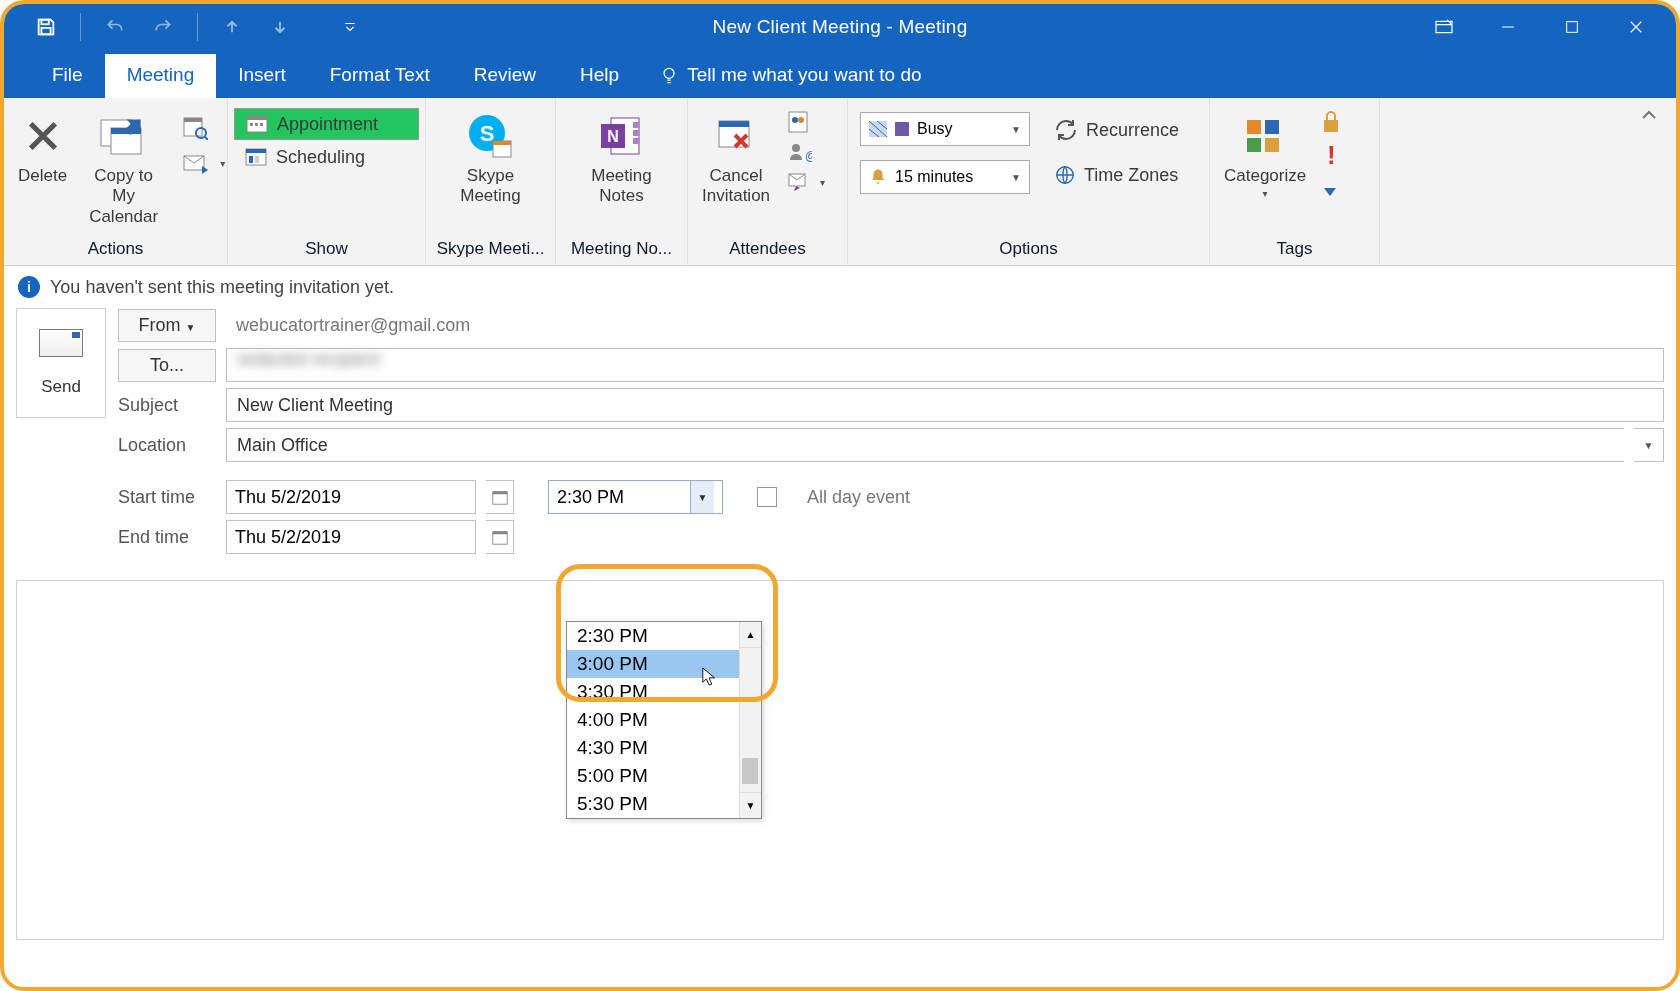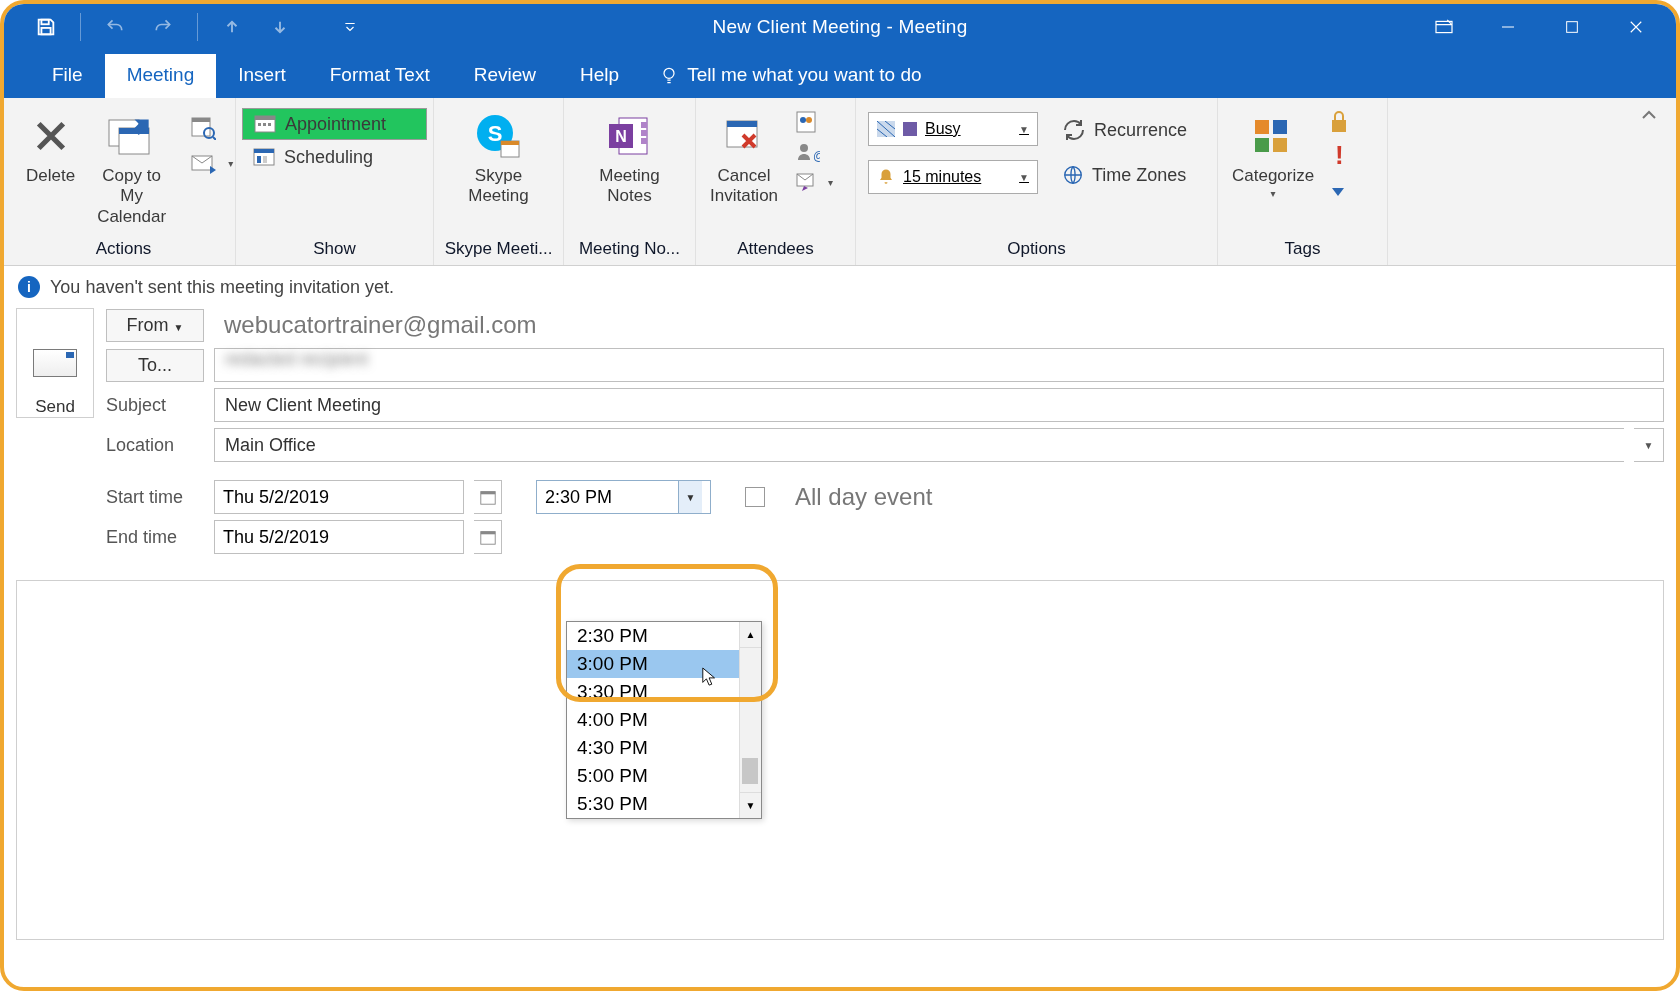--- a/index.html
+++ b/index.html
@@ -38,42 +38,42 @@
   .opt-row { display:flex; align-items:center; gap:6px; }
   .combo { border:1px solid #ababab; background:#fff; height:34px; display:flex; align-items:center; padding:0 8px; gap:8px; }
   .combo .dd { margin-left:auto; color:#555; font-size:10px; }
 
   
   .infobar { display:flex; align-items:center; gap:10px; padding:10px 14px; font-size:18px; color:#444; }
   .info-icon { width:22px; height:22px; border-radius:50%; background:#1565c0; color:#fff; display:flex; align-items:center; justify-content:center; font-weight:bold; font-size:14px; }
 
   
   .form-area { display:flex; padding: 0 12px 12px 12px; gap: 0; }
-  .send-col { width: 78px; border:1px solid #cfcfcf; display:flex; flex-direction:column; align-items:center; justify-content:flex-end; gap:20px; height:110px; }
+  .send-col { width: 90px; border:1px solid #cfcfcf; display:flex; flex-direction:column; align-items:center; justify-content:center; gap:20px; height:110px; }
   .send-col .env { width:44px; height:28px; border:1px solid #7a7a7a; background:linear-gradient(#fff,#eee); position:relative; }
   .send-col .env:after { content:""; position:absolute; top:2px; right:2px; width:8px; height:6px; background:#2b67b3; }
   .send-col .lbl { font-size:17px; color:#333; }
 
   .fields { flex:1; padding-left: 12px; display:flex; flex-direction:column; gap:6px; }
   .frow { display:flex; align-items:center; gap:10px; }
   .flabel { width: 98px; font-size:18px; color:#555; }
   .flabel.btn { border:1px solid #bfbfbf; background:#f7f7f7; text-align:center; padding:5px 0; cursor:pointer; color:#333; }
   .flabel.btn .dd { font-size:10px; }
   .finput { flex:1; border:1px solid #bfbfbf; height:34px; padding:0 10px; font-size:18px; color:#333; background:#fff; }
-  .fstatic { flex:1; height:34px; padding:0 10px; font-size:24px; color:#777; display:flex; align-items:center; }
+  .fstatic { flex:1; height:34px; padding:0 10px; font-size:18px; color:#777; display:flex; align-items:center; }
   .blur { color:transparent; text-shadow: 0 0 10px rgba(0,0,0,.5); }
 
   .loc-dd { width:30px; border:1px solid #bfbfbf; border-left:none; height:34px; display:flex; align-items:center; justify-content:center; cursor:pointer; }
 
   .date-box { width:250px; border:1px solid #bfbfbf; height:34px; display:flex; align-items:center; padding:0 8px; font-size:18px; }
   .date-ico { width:28px; height:34px; border:1px solid #bfbfbf; border-left:none; display:flex; align-items:center; justify-content:center; cursor:pointer; }
   .time-box { width:175px; border:1px solid #8faecb; height:34px; display:flex; align-items:center; padding:0 8px; font-size:18px; background:#fff; position:relative; }
   .time-box .dd { margin-left:auto; width:24px; height:32px; background:#e4eef9; display:flex; align-items:center; justify-content:center; cursor:pointer; font-size:10px; color:#333; border-left:1px solid #8faecb;}
   .chk { width:20px; height:20px; border:1px solid #999; background:#fff; }
-  .ade { font-size:24px; color:#777; }
+  .ade { font-size:18px; color:#777; }
 
   .body-area { margin: 14px 12px 0 12px; border:1px solid #cfcfcf; height: 360px; }
 
   
   .dropdown { position:absolute; width:196px; background:#fff; border:1px solid #8a8a8a; box-shadow: 2px 2px 6px rgba(0,0,0,.15); }
   .dropdown .scroll-up, .dropdown .scroll-down { height:26px; border-left:1px solid #ddd; width:22px; position:absolute; right:0; background:#f2f2f2; display:flex; align-items:center; justify-content:center; font-size:10px; cursor:pointer; }
   .dropdown .scroll-up { top:0; border-bottom:1px solid #ddd; }
   .dropdown .scroll-down { bottom:0; border-top:1px solid #ddd; }
   .dropdown .track { position:absolute; right:0; top:26px; bottom:26px; width:22px; background:#f2f2f2; border-left:1px solid #ddd;}
   .dropdown .thumb { position:absolute; right:3px; width:16px; top:136px; height:26px; background:#c7c7c7; }
@@ -172,21 +172,21 @@
     <svg width="20" height="20" viewBox="0 0 24 24" fill="none" stroke="#fff" stroke-width="1.5">
         <circle cx="12" cy="10" r="6"></circle>
         <path d="M10 18h4M10 21h4"></path>
       </svg>
     <span>Tell me what you want to do</span>
   </div>
 </div>
 
 <div class="ribbon">
 
-  <div class="group" style="width:224px;margin-left:8px;">
+  <div class="group" style="width:224px;">
     <div class="group-body">
       <div class="bigbtn">
         <div class="icobox">
             <svg width="42" height="42" viewBox="0 0 24 24" stroke="#555" stroke-width="3" fill="none">
               <path d="M5 5l14 14M19 5L5 19"></path>
             </svg>
           </div>
         <span>Delete</span>
       </div>
       <div class="bigbtn">
@@ -324,21 +324,21 @@
             </svg>
           <span style="font-size:10px;color:#555;">▾</span>
         </div>
       </div>
     </div>
     <div class="group-label">Attendees</div>
   </div>
 
   <div class="group" style="width:362px;">
     <div class="group-body" style="gap:14px; padding:8px 6px 0 6px;">
-      <div class="stacked" style="gap:14px;text-decoration:underline;">
+      <div class="stacked" style="gap:14px;">
         <div class="opt-row">
           <div class="combo" style="width:170px;">
             <svg width="18" height="16">
                 <rect width="18" height="16" fill="#2b67b3" opacity=".25"></rect>
                 <path d="M0 0l18 16M0 8l10 8M8 0l10 8" stroke="#2b67b3"></path>
               </svg>
             <svg width="14" height="14">
                 <rect width="14" height="14" fill="#6e5ba6"></rect>
               </svg>
             <span>Busy</span>

